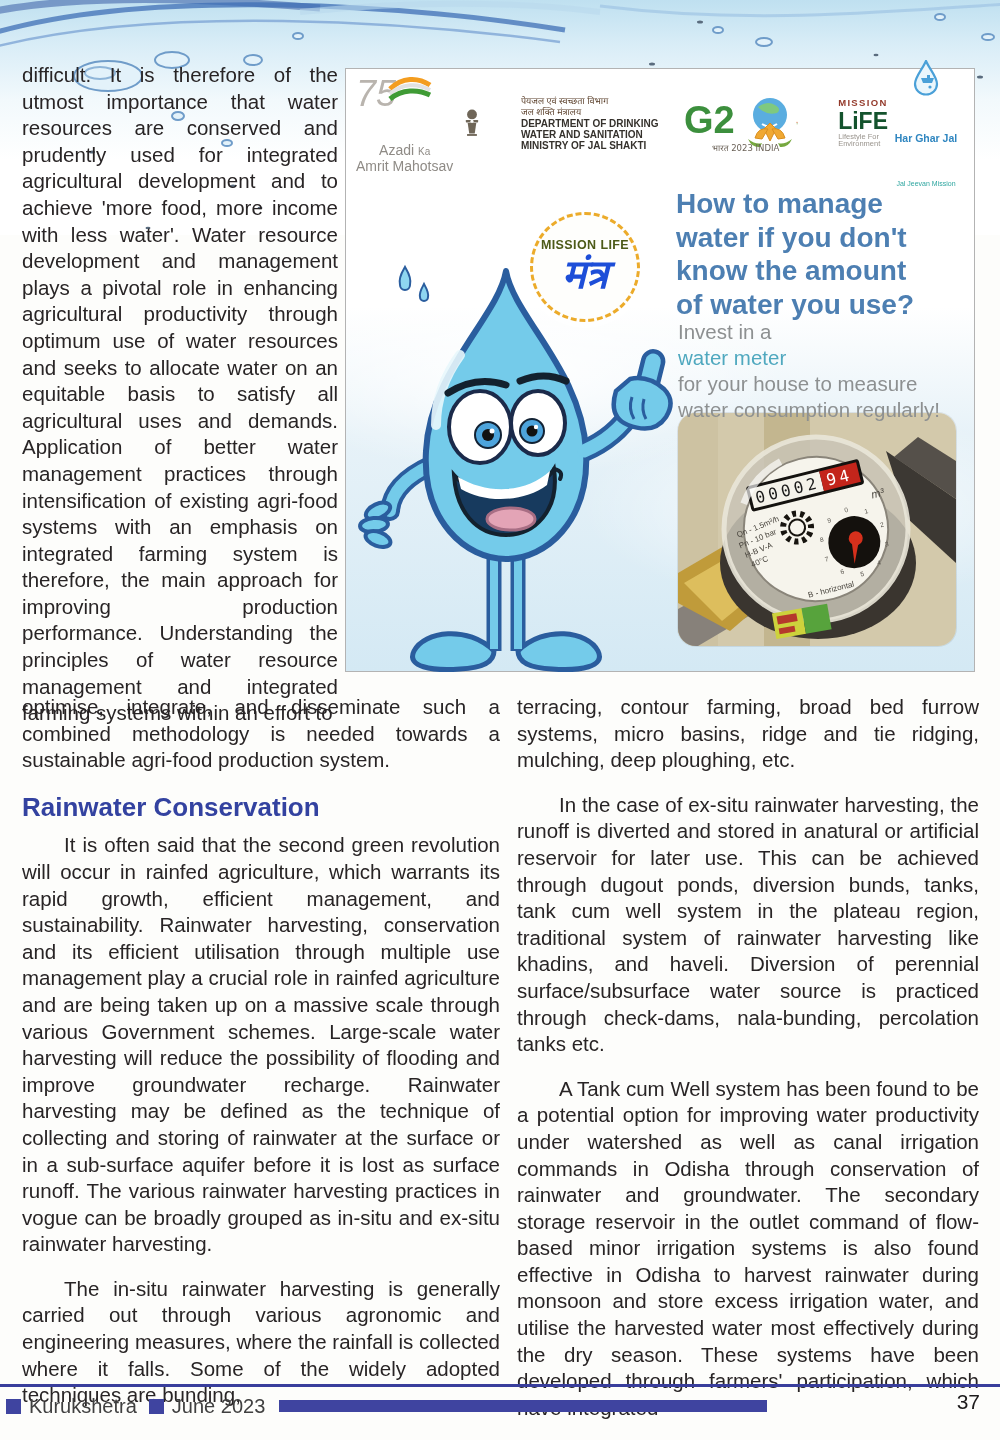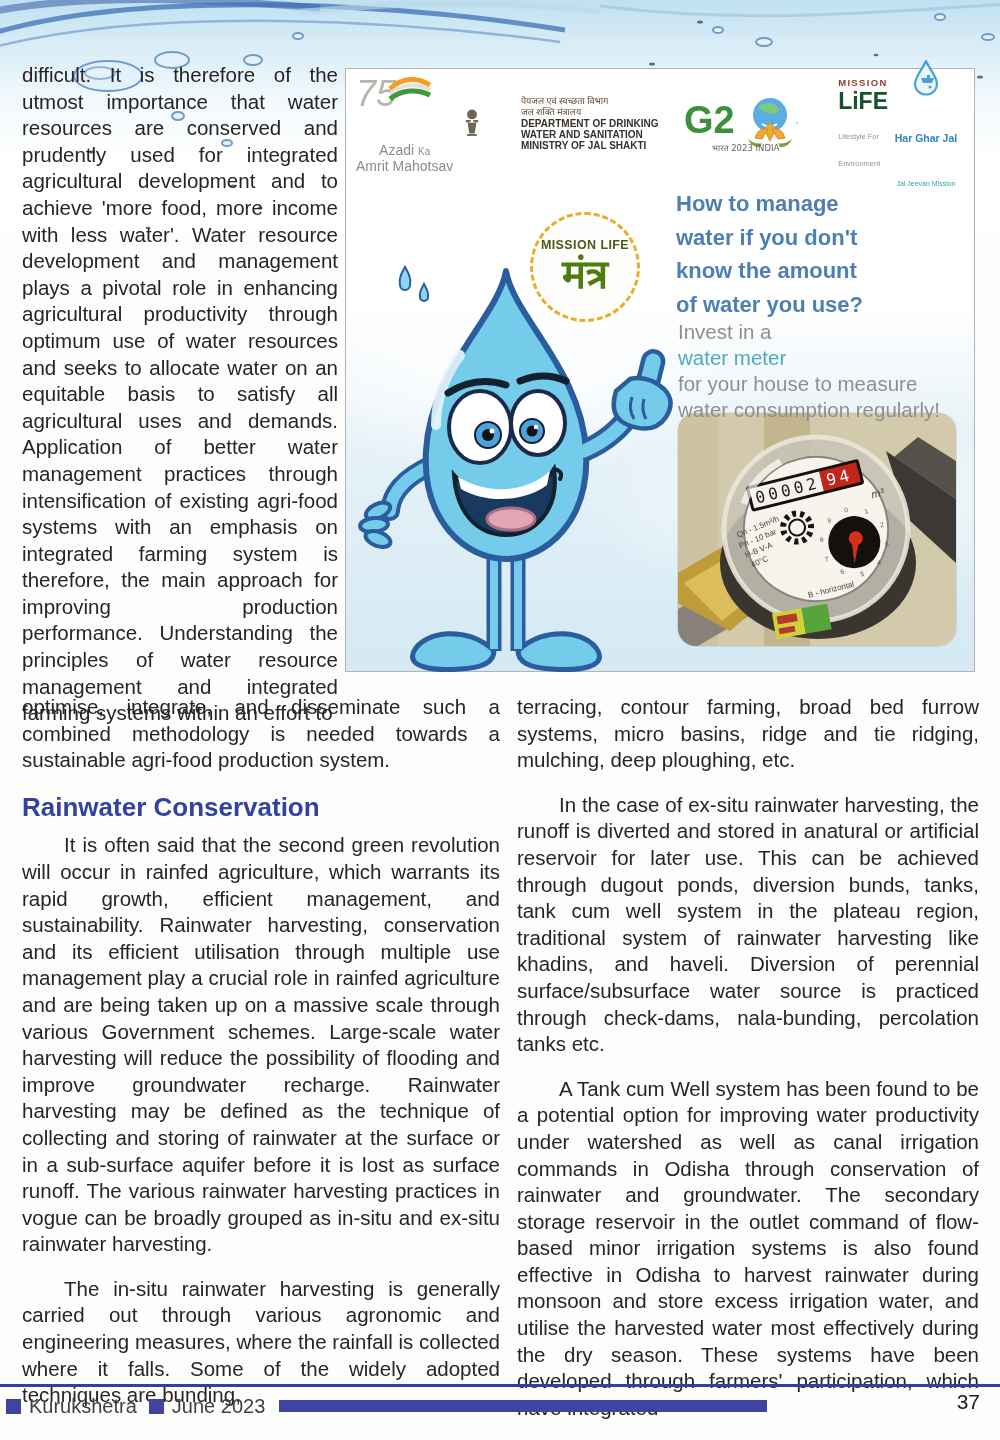--- a/index.html
+++ b/index.html
@@ -35,33 +35,33 @@
   .azadi-text .ka{font-size:10px;}
   .ministry{width:218px;}
   .ministry-text{margin-left:5px;}
   .ministry-text .hi{font-size:9px;color:#5a3f2a;line-height:11px;}
   .ministry-text .en{font-size:10px;font-weight:bold;color:#35312c;line-height:11px;}
   .g20{width:114px;}
   .mlife{width:92px;}
   .mlife-text{margin-left:4px;line-height:1;}
   .mlife-text .t1{font-size:9.5px;font-weight:bold;color:#93392a;letter-spacing:.14em;}
   .mlife-text .t2{font-size:23px;font-weight:bold;color:#14532d;margin-top:2px;}
-  .mlife-text .t3{font-size:7.5px;color:#9a958e;margin-top:20px;}
+  .mlife-text .t3{font-size:7.5px;color:#9a958e;margin-top:0;}
   .hgj{width:76px;flex-direction:column;}
   .hgj-text1{font-size:10.5px;font-weight:bold;color:#2f86c0;line-height:12px;}
   .hgj-text2{font-size:7px;color:#2fa6a0;}
   .badge{position:absolute;left:184px;top:143px;width:104px;height:104px;z-index:3;
       border-radius:50%;background:#fefefc;border:3px dashed #ecab2a;
       display:flex;flex-direction:column;align-items:center;justify-content:center;
       box-shadow:0 0 0 6px rgba(255,255,255,.65);}
   .badge-title{font-size:12.5px;font-weight:bold;color:#4c5a18;letter-spacing:.4px;}
-  .badge-mantra{font-size:40px;font-weight:bold;color:#4d7c0f;line-height:44px;
-      font-family:"DejaVu Sans",sans-serif;}
+  .badge-mantra{font-size:40px;font-weight:bold;color:#1d4ed8;line-height:44px;
+      font-family:"DejaVu Sans",sans-serif;font-style:italic;}
   .poster-heading{position:absolute;left:330px;top:118px;width:296px;z-index:3;margin:0;
-      font-size:22px;line-height:33.5px;font-weight:bold;color:#4d7fb2;}
+      font-size:28px;line-height:33.5px;font-weight:bold;color:#4d7fb2;}
   .poster-heading span{display:block;}
   .poster-sub{position:absolute;left:332px;top:250px;width:290px;z-index:3;
       font-size:20.5px;line-height:26px;color:#8d9091;}
   .poster-sub span{display:block;}
   .poster-sub .hl{display:inline;color:#4fa8bf;}
   .mascot{position:absolute;left:2px;top:190px;width:330px;height:415px;z-index:2;}
   .meter-photo{position:absolute;left:332px;top:344px;width:278px;height:233px;z-index:2;
       border-radius:18px;overflow:hidden;box-shadow:0 0 0 1px rgba(0,0,0,.08);}
   
   .footer-line{position:absolute;left:0;right:0;top:1384px;height:3px;background:#393e9c;}

